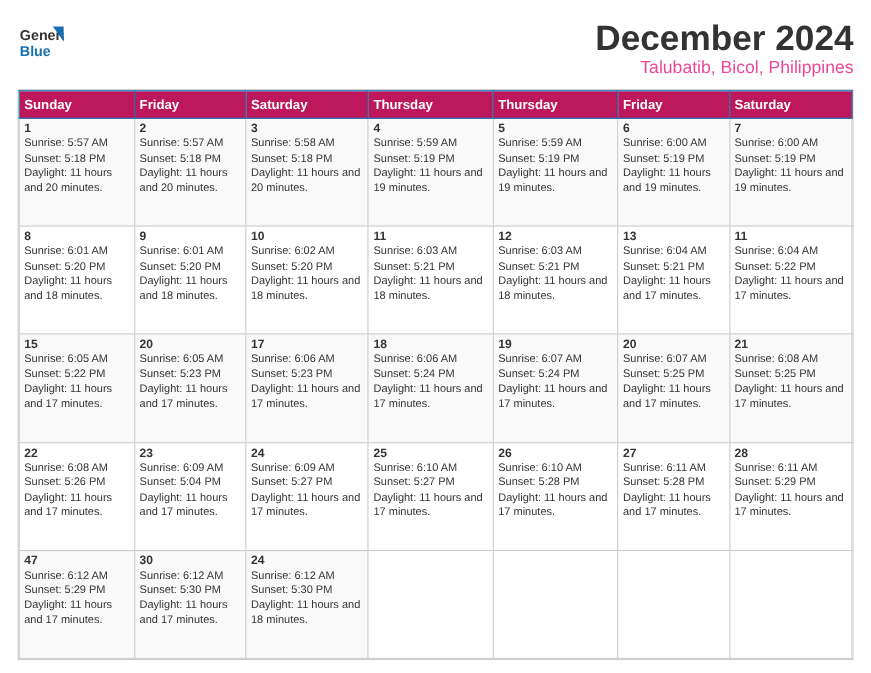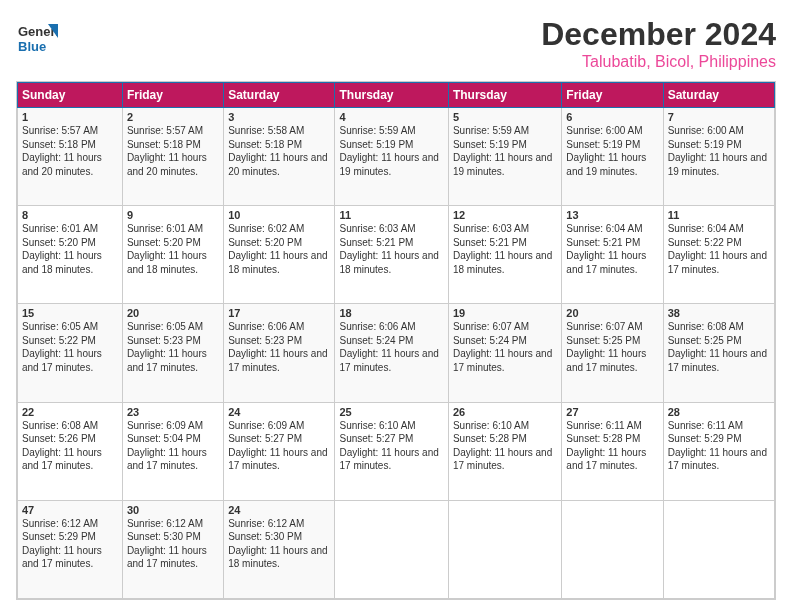--- a/index.html
+++ b/index.html
@@ -262,21 +262,21 @@
 and 17 minutes.</div>
             </td>
             <td>
               <span class="day-num">20</span>
               <div class="day-info">Sunrise: 6:07 AM
 Sunset: 5:25 PM
 Daylight: 11 hours
 and 17 minutes.</div>
             </td>
             <td>
-              <span class="day-num">38</span>
+              <span class="day-num">21</span>
               <div class="day-info">Sunrise: 6:08 AM
 Sunset: 5:25 PM
 Daylight: 11 hours
 and 17 minutes.</div>
             </td>
           </tr>
           <tr>
             <td>
               <span class="day-num">22</span>
               <div class="day-info">Sunrise: 6:08 AM

